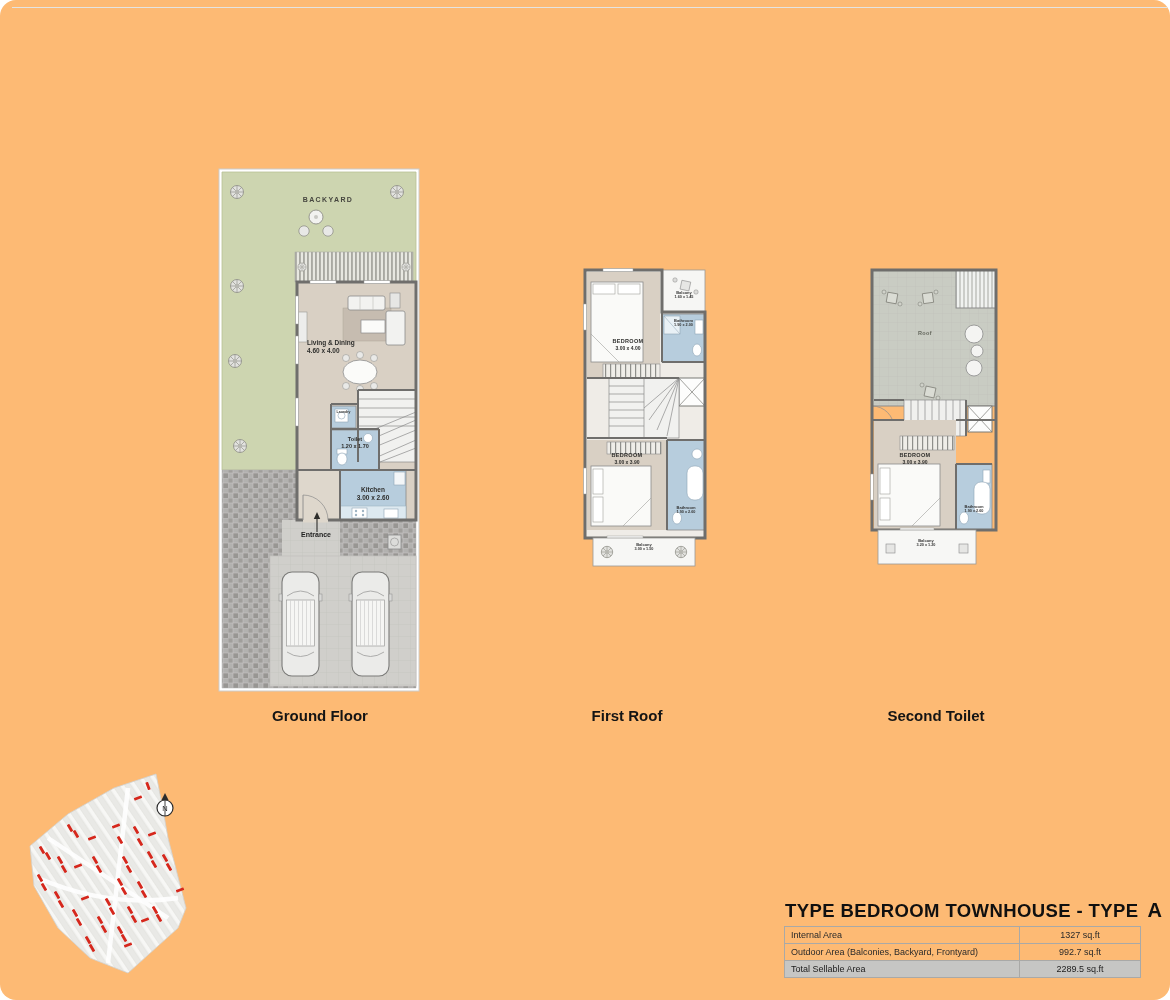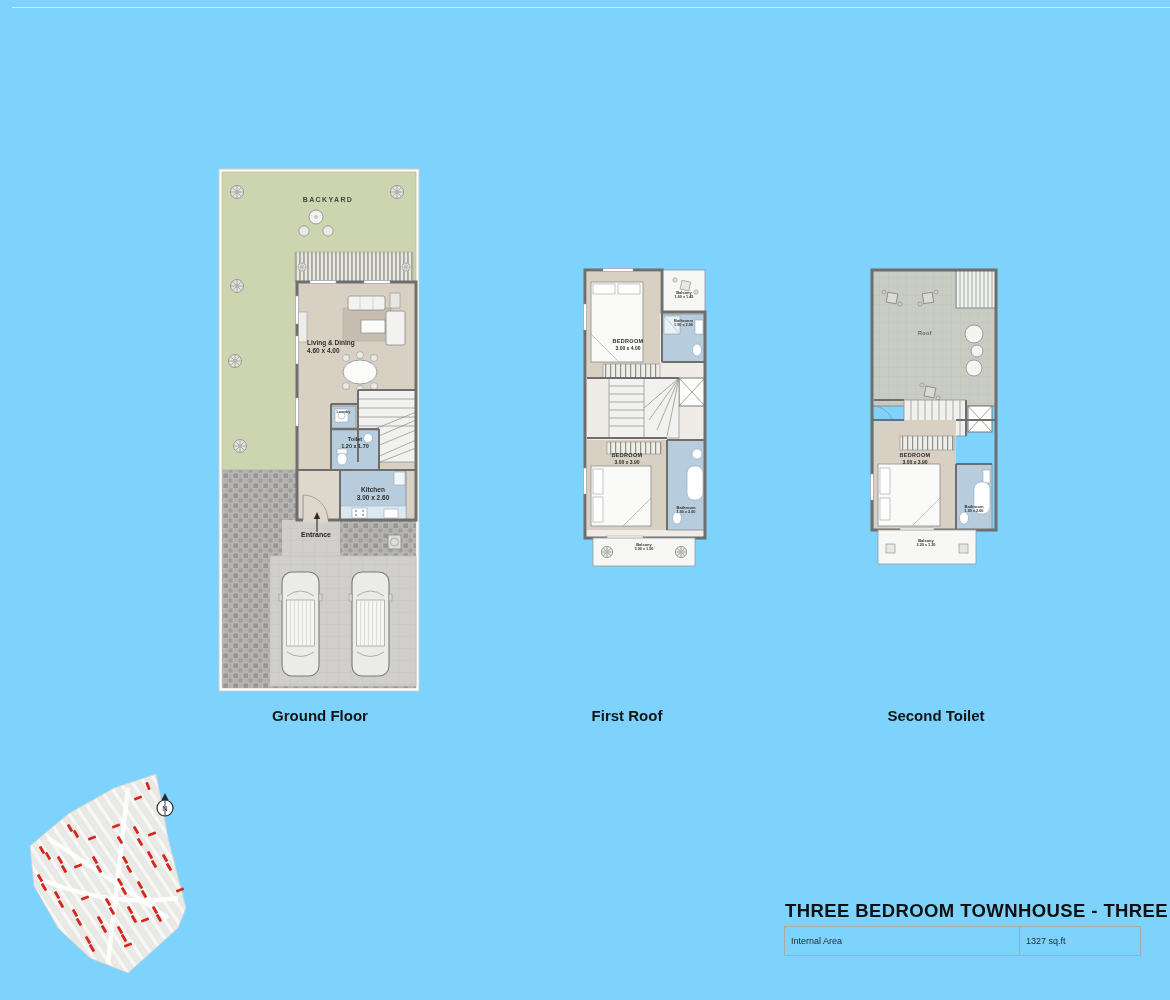--- a/index.html
+++ b/index.html
@@ -1,17 +1,17 @@
 <!DOCTYPE html>
 <html><head>
 <meta charset="utf-8">
 <style>
   html,body{margin:0;padding:0;background:#fff;}
-  .page{position:relative;width:1170px;height:1000px;background:#7dd3fc;
-        font-family:"Liberation Sans",sans-serif;overflow:hidden;}
+  .page{position:relative;width:1170px;height:1000px;background:#fdba74;
+        font-family:"Liberation Sans",sans-serif;overflow:hidden;border-radius:16px;}
   .top-rule{position:absolute;left:12px;top:7px;width:1158px;height:1px;background:#e4e4e2;}
   .plan{position:absolute;}
   .plan svg{position:absolute;left:0;top:0;}
   .plan-label{position:absolute;text-align:center;color:#2e2e2c;line-height:1.3;z-index:5;}
   .room-name{display:block;font-weight:bold;}
   .room-dims{display:block;}
   
   .lbl-backyard{font-size:7px;font-weight:bold;letter-spacing:1.4px;color:#46463f;}
   .lbl-living{font-size:6.5px;font-weight:bold;text-align:left;}
   .lbl-laundry{font-size:3.5px;font-weight:bold;color:#3a3a38;}
@@ -25,23 +25,23 @@
   .lbl-small .room-dims{font-size:3.8px;}
   .lbl-roof{font-size:5.5px;font-weight:bold;color:#63665c;letter-spacing:.4px;}
   .floor-caption{position:absolute;top:707px;transform:translateX(-50%);
         font-size:15px;font-weight:bold;color:#141414;white-space:nowrap;}
   
   .area-title{position:absolute;left:785px;top:899px;font-size:18.5px;font-weight:bold;
         color:#101010;letter-spacing:.4px;white-space:nowrap;}
   .area-title .type-letter{margin-left:9px;font-size:20px;}
   .area-table{position:absolute;left:784px;top:926px;width:357px;border-collapse:collapse;
         font-size:9px;color:#2a2a2a;}
-  .area-table td{border:1px solid #a9a9a7;padding:8px 6px;height:12px;line-height:12px;}
+  .area-table td{border:1px solid #a9a9a7;padding:2px 6px;height:12px;line-height:12px;}
   .area-table td.lbl{width:222px;text-align:left;}
-  .area-table td.val{}
+  .area-table td.val{text-align:center;}
   .area-table tr.highlight td{background:#c6c6c4;color:#1c1c1c;}
 </style>
 </head>
 <body>
 
 <div class="page">
   <div class="top-rule"></div>
 
   <div class="plan" style="left:218px;top:168px;width:202px;height:524px;">
     <svg width="202" height="524" viewBox="0 0 202 524">
@@ -420,23 +420,31 @@
         </g>
 
       <circle cx="137" cy="40" r="8" fill="#ffffff" stroke="#2b2b2b" stroke-width="1.2"></circle>
       <path d="M137,25 L133.5,32 H140.5 Z" fill="#2b2b2b"></path>
       <path d="M137,32 V48" stroke="#2b2b2b" stroke-width="0.9"></path>
       <text x="137" y="43" text-anchor="middle" font-size="7.5" font-family="Liberation Sans, sans-serif" fill="#2b2b2b">N</text>
     </svg>
   </div>
 
   <div class="area-title">
-    <span>THREE BEDROOM TOWNHOUSE - THREE</span><span class="type-letter">A</span>
+    <span>TYPE BEDROOM TOWNHOUSE - TYPE</span><span class="type-letter">A</span>
   </div>
   <table class="area-table">
     <tbody>
         <tr>
       <td class="lbl">Internal Area</td>
       <td class="val">1327 sq.ft</td>
     </tr>
+    <tr>
+      <td class="lbl">Outdoor Area (Balconies, Backyard, Frontyard)</td>
+      <td class="val">992.7 sq.ft</td>
+    </tr>
+    <tr class="highlight">
+      <td class="lbl">Total Sellable Area</td>
+      <td class="val">2289.5 sq.ft</td>
+    </tr>
   </tbody>
     </table>
 </div>
 
 </body></html>

